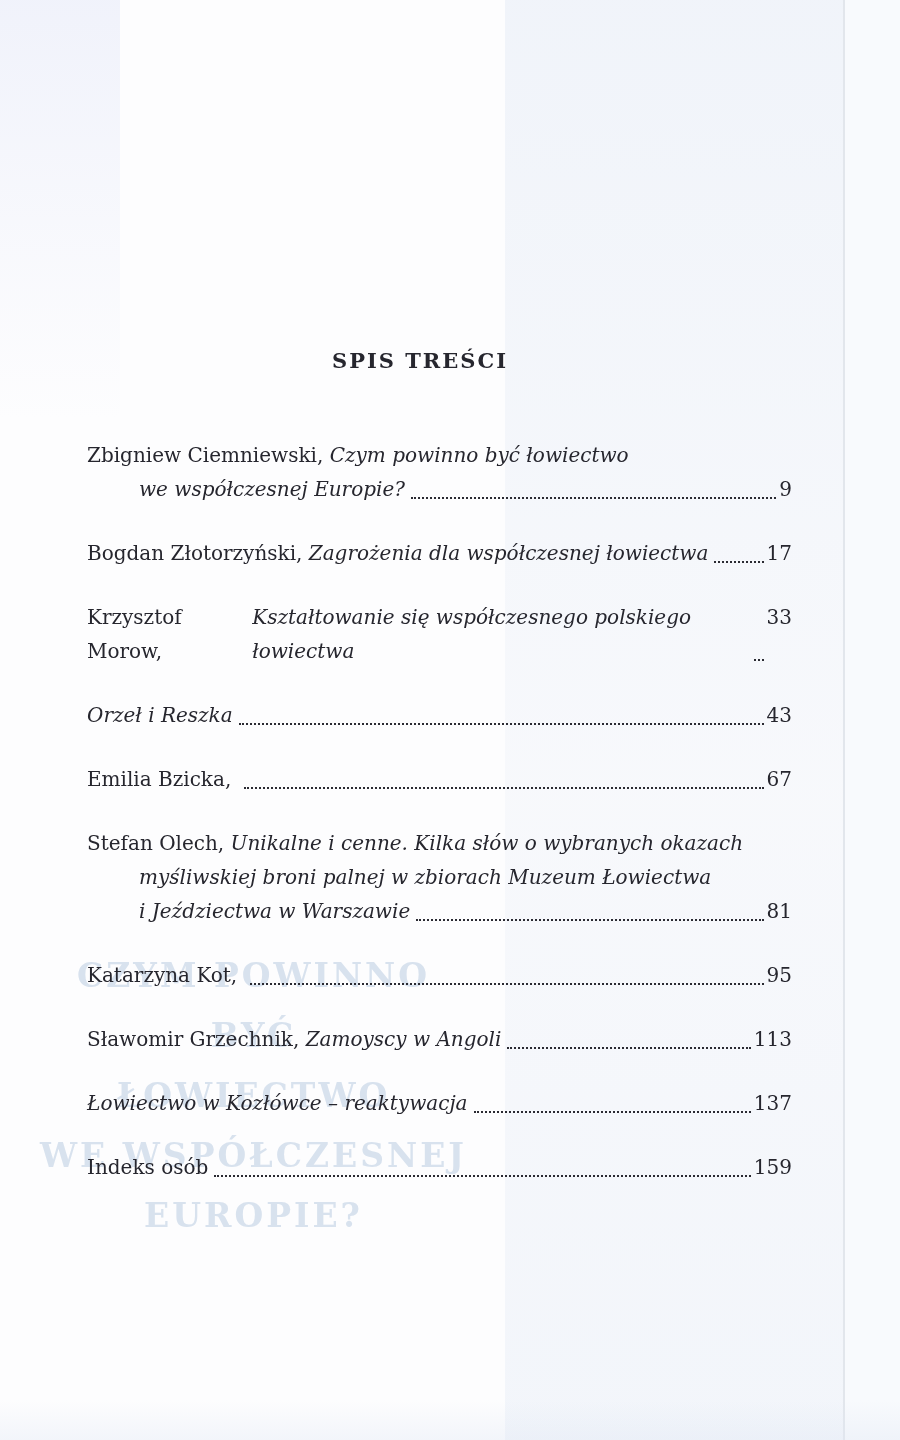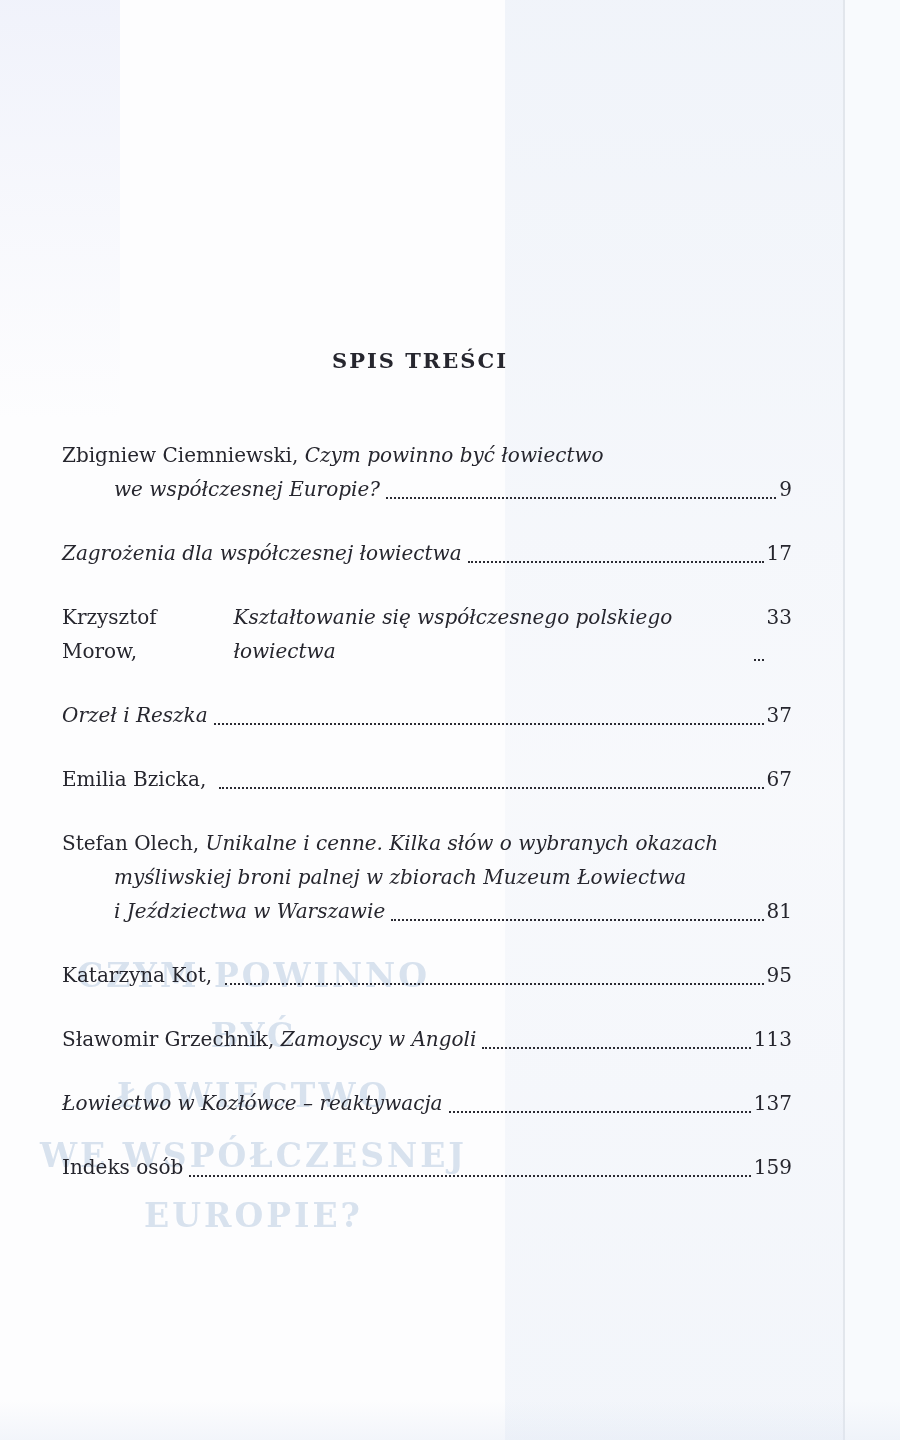--- a/index.html
+++ b/index.html
@@ -57,21 +57,21 @@
     text-align: center;
     font-size: 21px;
     font-weight: bold;
     letter-spacing: 2px;
   }
 
   .toc {
     position: absolute; left: 62px; top: 438px; width: 730px;
     font-size: 20px;
   }
-  .entry { margin-bottom: 30px; }
+  .entry { margin-bottom: 30px; margin-left: 25px; }
   .entry-line {
     display: flex;
     align-items: baseline;
     line-height: 34px;
   }
   .entry-line.cont { padding-left: 52px; }
   .author { white-space: pre-wrap; flex: 0 1 auto; }
   .title-i { font-style: italic; white-space: pre-wrap; flex: 0 1 auto; }
   .leader {
     flex: 1 1 auto;
@@ -109,38 +109,39 @@
           <span class="title-i">Czym powinno być łowiectwo</span>
         </div>
         <div class="entry-line cont">
           <span class="title-i">we współczesnej Europie?</span>
           <span class="leader"></span>
           <span class="pagenum">9</span>
         </div>
       </div>
       <div class="entry">
         <div class="entry-line">
+          <span class="author">Bogdan Złotorzyński, </span>
           <span class="title-i">Zagrożenia dla współczesnej łowiectwa</span>
           <span class="leader"></span>
           <span class="pagenum">17</span>
         </div>
       </div>
       <div class="entry">
         <div class="entry-line">
           <span class="author">Krzysztof Morow, </span>
           <span class="title-i">Kształtowanie się współczesnego polskiego łowiectwa</span>
           <span class="leader"></span>
           <span class="pagenum">33</span>
         </div>
       </div>
       <div class="entry">
         <div class="entry-line">
           <span class="title-i">Orzeł i Reszka</span>
           <span class="leader"></span>
-          <span class="pagenum">37</span>
+          <span class="pagenum">43</span>
         </div>
       </div>
       <div class="entry">
         <div class="entry-line">
           <span class="author">Emilia Bzicka, </span>
           <span class="leader"></span>
           <span class="pagenum">67</span>
         </div>
       </div>
       <div class="entry">

